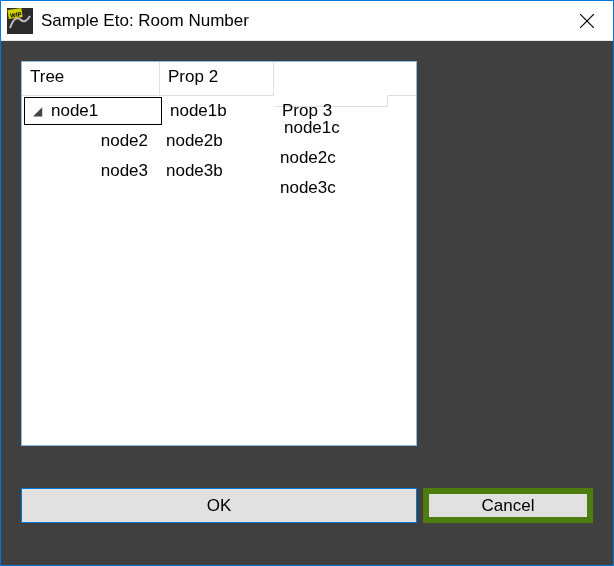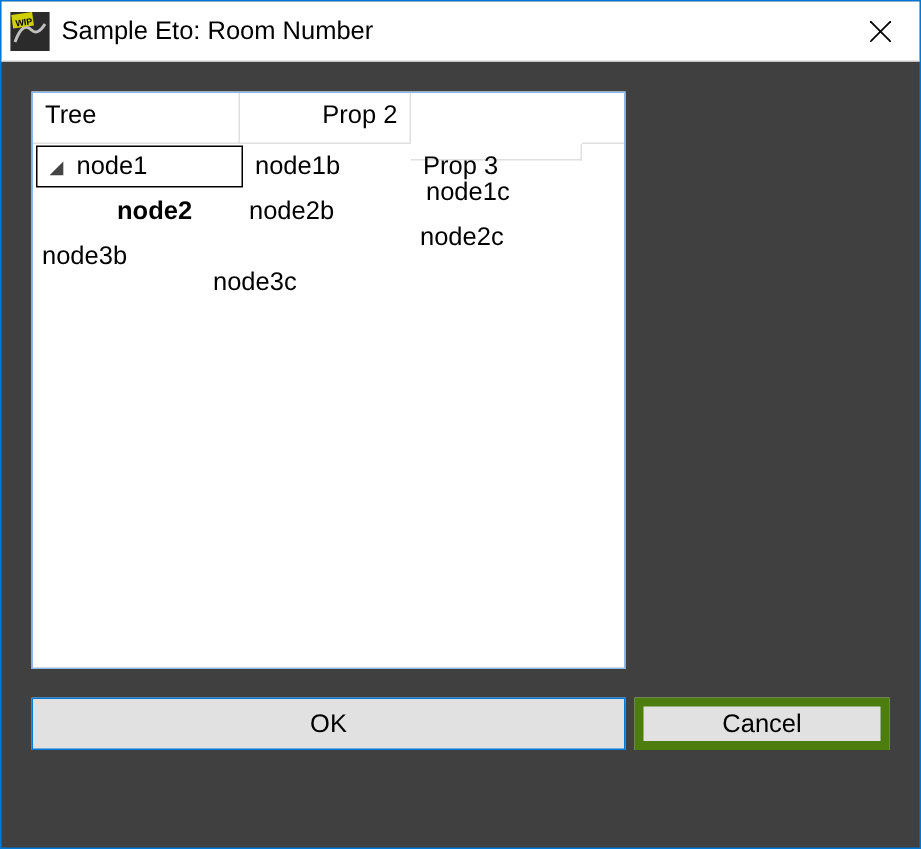--- a/index.html
+++ b/index.html
@@ -59,41 +59,42 @@
     }
     .close-btn svg {
       width: 14px;
       height: 14px;
     }
     .content {
       flex: 1;
       padding: 20px;
       display: flex;
       flex-direction: column;
+      gap: 23px;
     }
     .tree-grid {
       width: 396px;
       height: 385px;
       background: #ffffff;
       border: 1px solid #8eb8e6;
     }
     .grid-header {
       display: flex;
       height: 34px;
     }
     .grid-header-cell {
       border-right: 1px solid #e0e0e0;
       border-bottom: 1px solid #e0e0e0;
       padding: 5px 8px;
       font-size: 17px;
       color: #000;
       background: #ffffff;
     }
     .col-tree { width: 138px; }
-    .col-p2 { width: 114px; text-align: right; }
+    .col-p2 { width: 114px; }
     .col-p3 { width: 114px; margin-top: 34px; }
     .col-spacer { flex: 1; border-right: none; }
     .grid-body {
       display: flex;
       flex-direction: column;
     }
     .grid-row {
       display: flex;
       height: 30px;
       align-items: center;
@@ -124,23 +125,23 @@
       display: inline-block;
       width: 14px;
       margin-right: 4px;
       font-size: 12px;
       color: #444;
     }
     .indent-spacer {
       display: inline-block;
     }
     .level-1 .node-label {
+      text-align: right;
       flex: 1;
       padding-right: 6px;
-      font-weight: bold;
     }
     .tree-cell {
       display: flex;
       align-items: center;
     }
     .button-row {
       display: flex;
       margin-top: 19px;
       gap: 6px;
     }
@@ -207,20 +208,24 @@
         <div class="grid-row">
           <div class="grid-cell col-tree tree-cell level-1">
             <span class="indent-spacer" style="width:50px"></span>
             <span class="node-label">node2</span>
           </div>
           <div class="grid-cell col-p2">node2b</div>
           <div class="grid-cell col-p3">node2c</div>
         </div>
 
         <div class="grid-row">
+          <div class="grid-cell col-tree tree-cell level-1">
+            <span class="indent-spacer" style="width:50px"></span>
+            <span class="node-label">node3</span>
+          </div>
           <div class="grid-cell col-p2">node3b</div>
           <div class="grid-cell col-p3">node3c</div>
         </div>
 
 
       </div>
     </div>
 
     <div class="button-row">
       <div class="btn btn-ok">OK</div>

